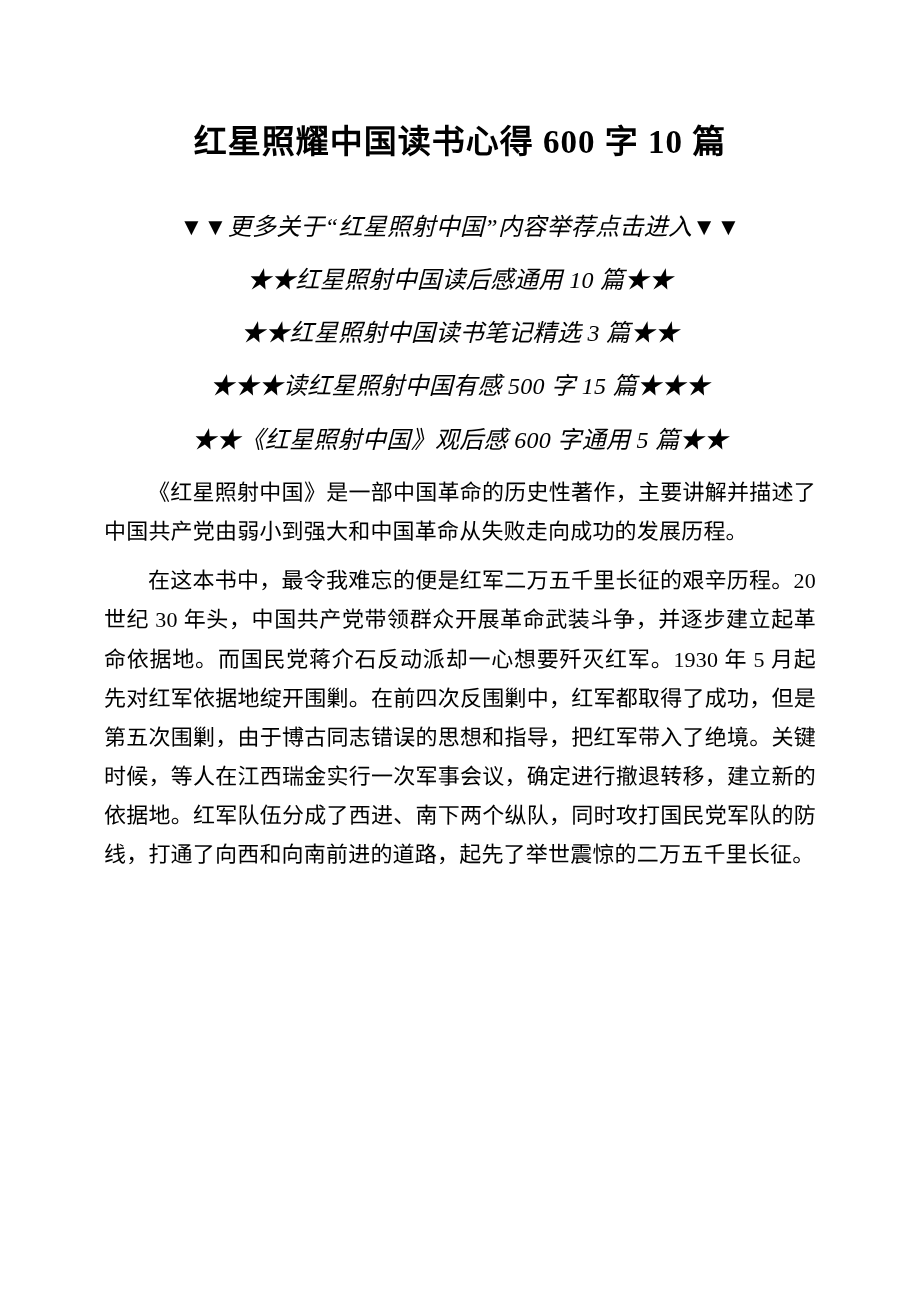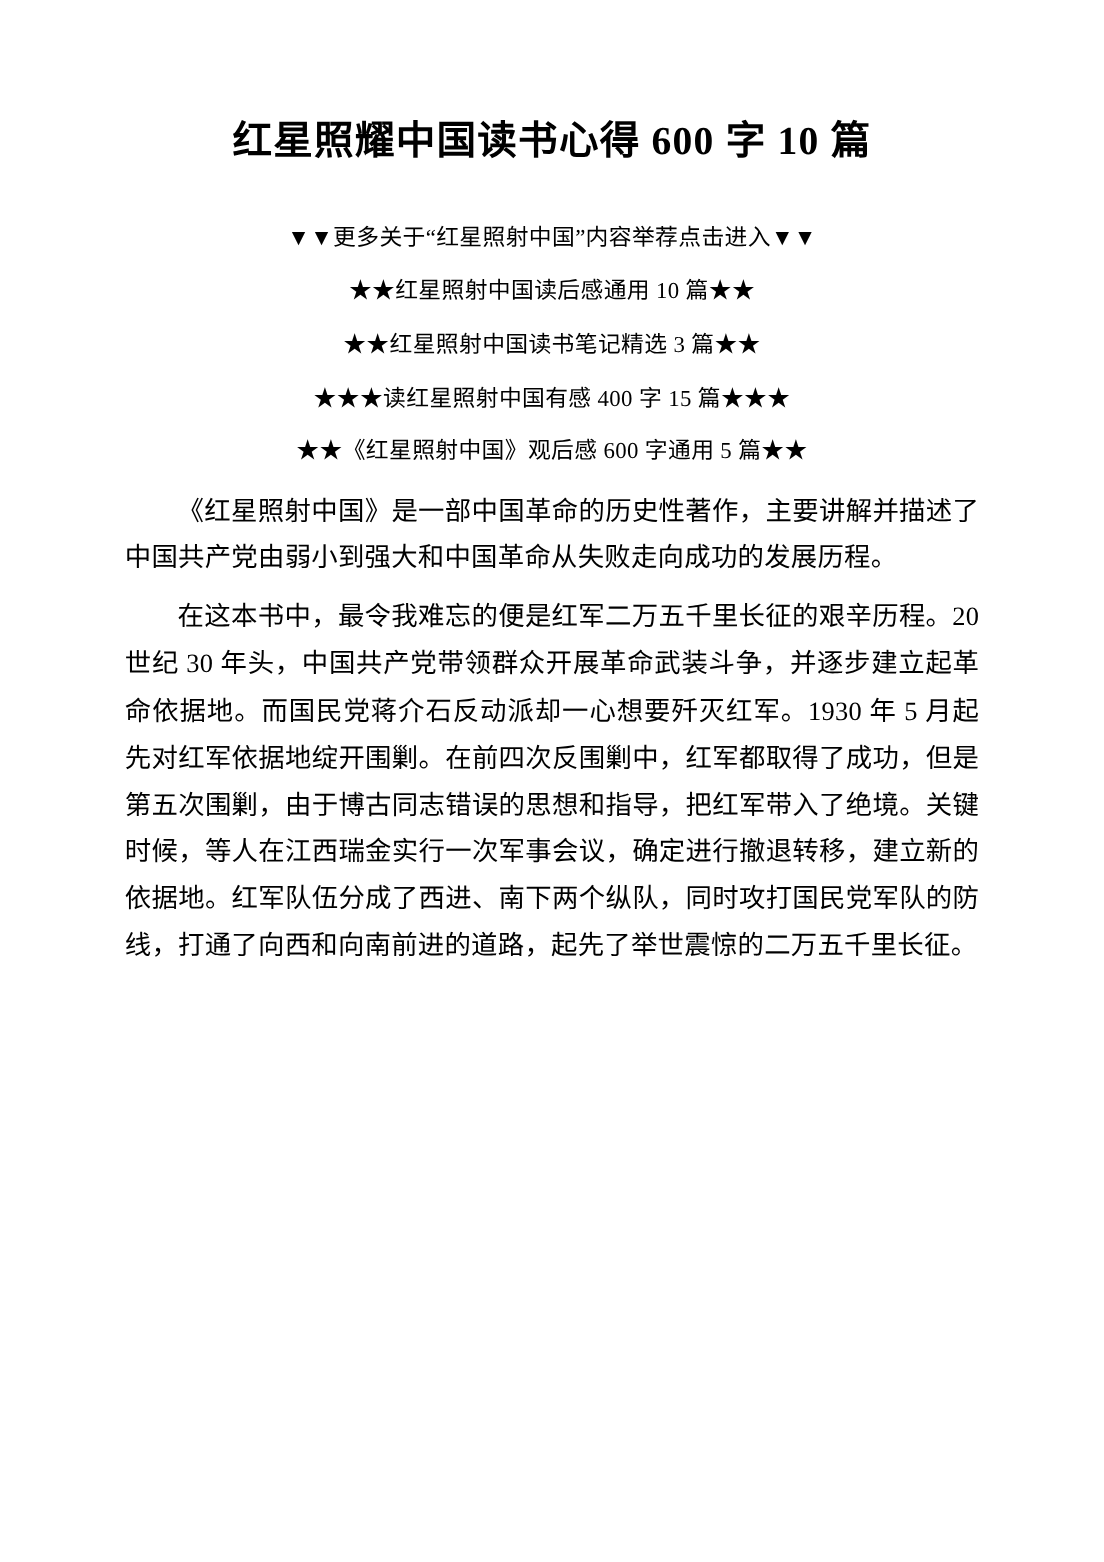--- a/index.html
+++ b/index.html
@@ -16,35 +16,36 @@
   }
   .page {
     width: 920px;
     height: 1302px;
     box-sizing: border-box;
     padding: 0 104px;
     position: relative;
   }
   .doc-title {
     margin: 0;
-    padding-top: 96px;
+    padding-top: 120px;
     font-size: 33px;
     font-weight: bold;
     text-align: center;
     letter-spacing: 1px;
     line-height: 1.35;
   }
   .body-block {
     margin-top: 42px;
   }
   .line {
-    font-size: 19px;
+    font-size: 24px;
     line-height: 1.72;
     margin: 0 0 12px 0;
     letter-spacing: 0.3px;
+    font-style: italic;
   }
   .line-center {
     text-align: center;
   }
   .para {
     font-size: 22px;
     line-height: 1.78;
     margin: 0 0 6px 0;
     text-align: justify;
     text-justify: inter-ideograph;
@@ -71,21 +72,21 @@
 
   <div class="body-block">
 
     <p class="line line-center">▼▼更多关于“红星照射中国”内容举荐点击进入▼▼</p>
 
     <p class="line line-center">★★红星照射中国读后感通用 10 篇★★</p>
 
     <p class="line line-center">★★红星照射中国读书笔记精选 3 篇★★</p>
 
 
-    <p class="line line-center">★★★读红星照射中国有感 400 字 15 篇★★★</p>
+    <p class="line line-center">★★★读红星照射中国有感 500 字 15 篇★★★</p>
 
     <p class="line line-center">★★《红星照射中国》观后感 600 字通用 5 篇★★</p>
 
 
     <p class="para para-indent">《红星照射中国》是一部中国革命的历史性著作，主要讲解并描述了中国共产党由弱小到强大和中国革命从失败走向成功的发展历程。</p>
 
     <div class="spacer-sm"></div>
 
     <p class="para para-indent">在这本书中，最令我难忘的便是红军二万五千里长征的艰辛历程。20 世纪 30 年头，中国共产党带领群众开展革命武装斗争，并逐步建立起革命依据地。而国民党蒋介石反动派却一心想要歼灭红军。1930 年 5 月起先对红军依据地绽开围剿。在前四次反围剿中，红军都取得了成功，但是第五次围剿，由于博古同志错误的思想和指导，把红军带入了绝境。关键时候，等人在江西瑞金实行一次军事会议，确定进行撤退转移，建立新的依据地。红军队伍分成了西进、南下两个纵队，同时攻打国民党军队的防线，打通了向西和向南前进的道路，起先了举世震惊的二万五千里长征。</p>
 

